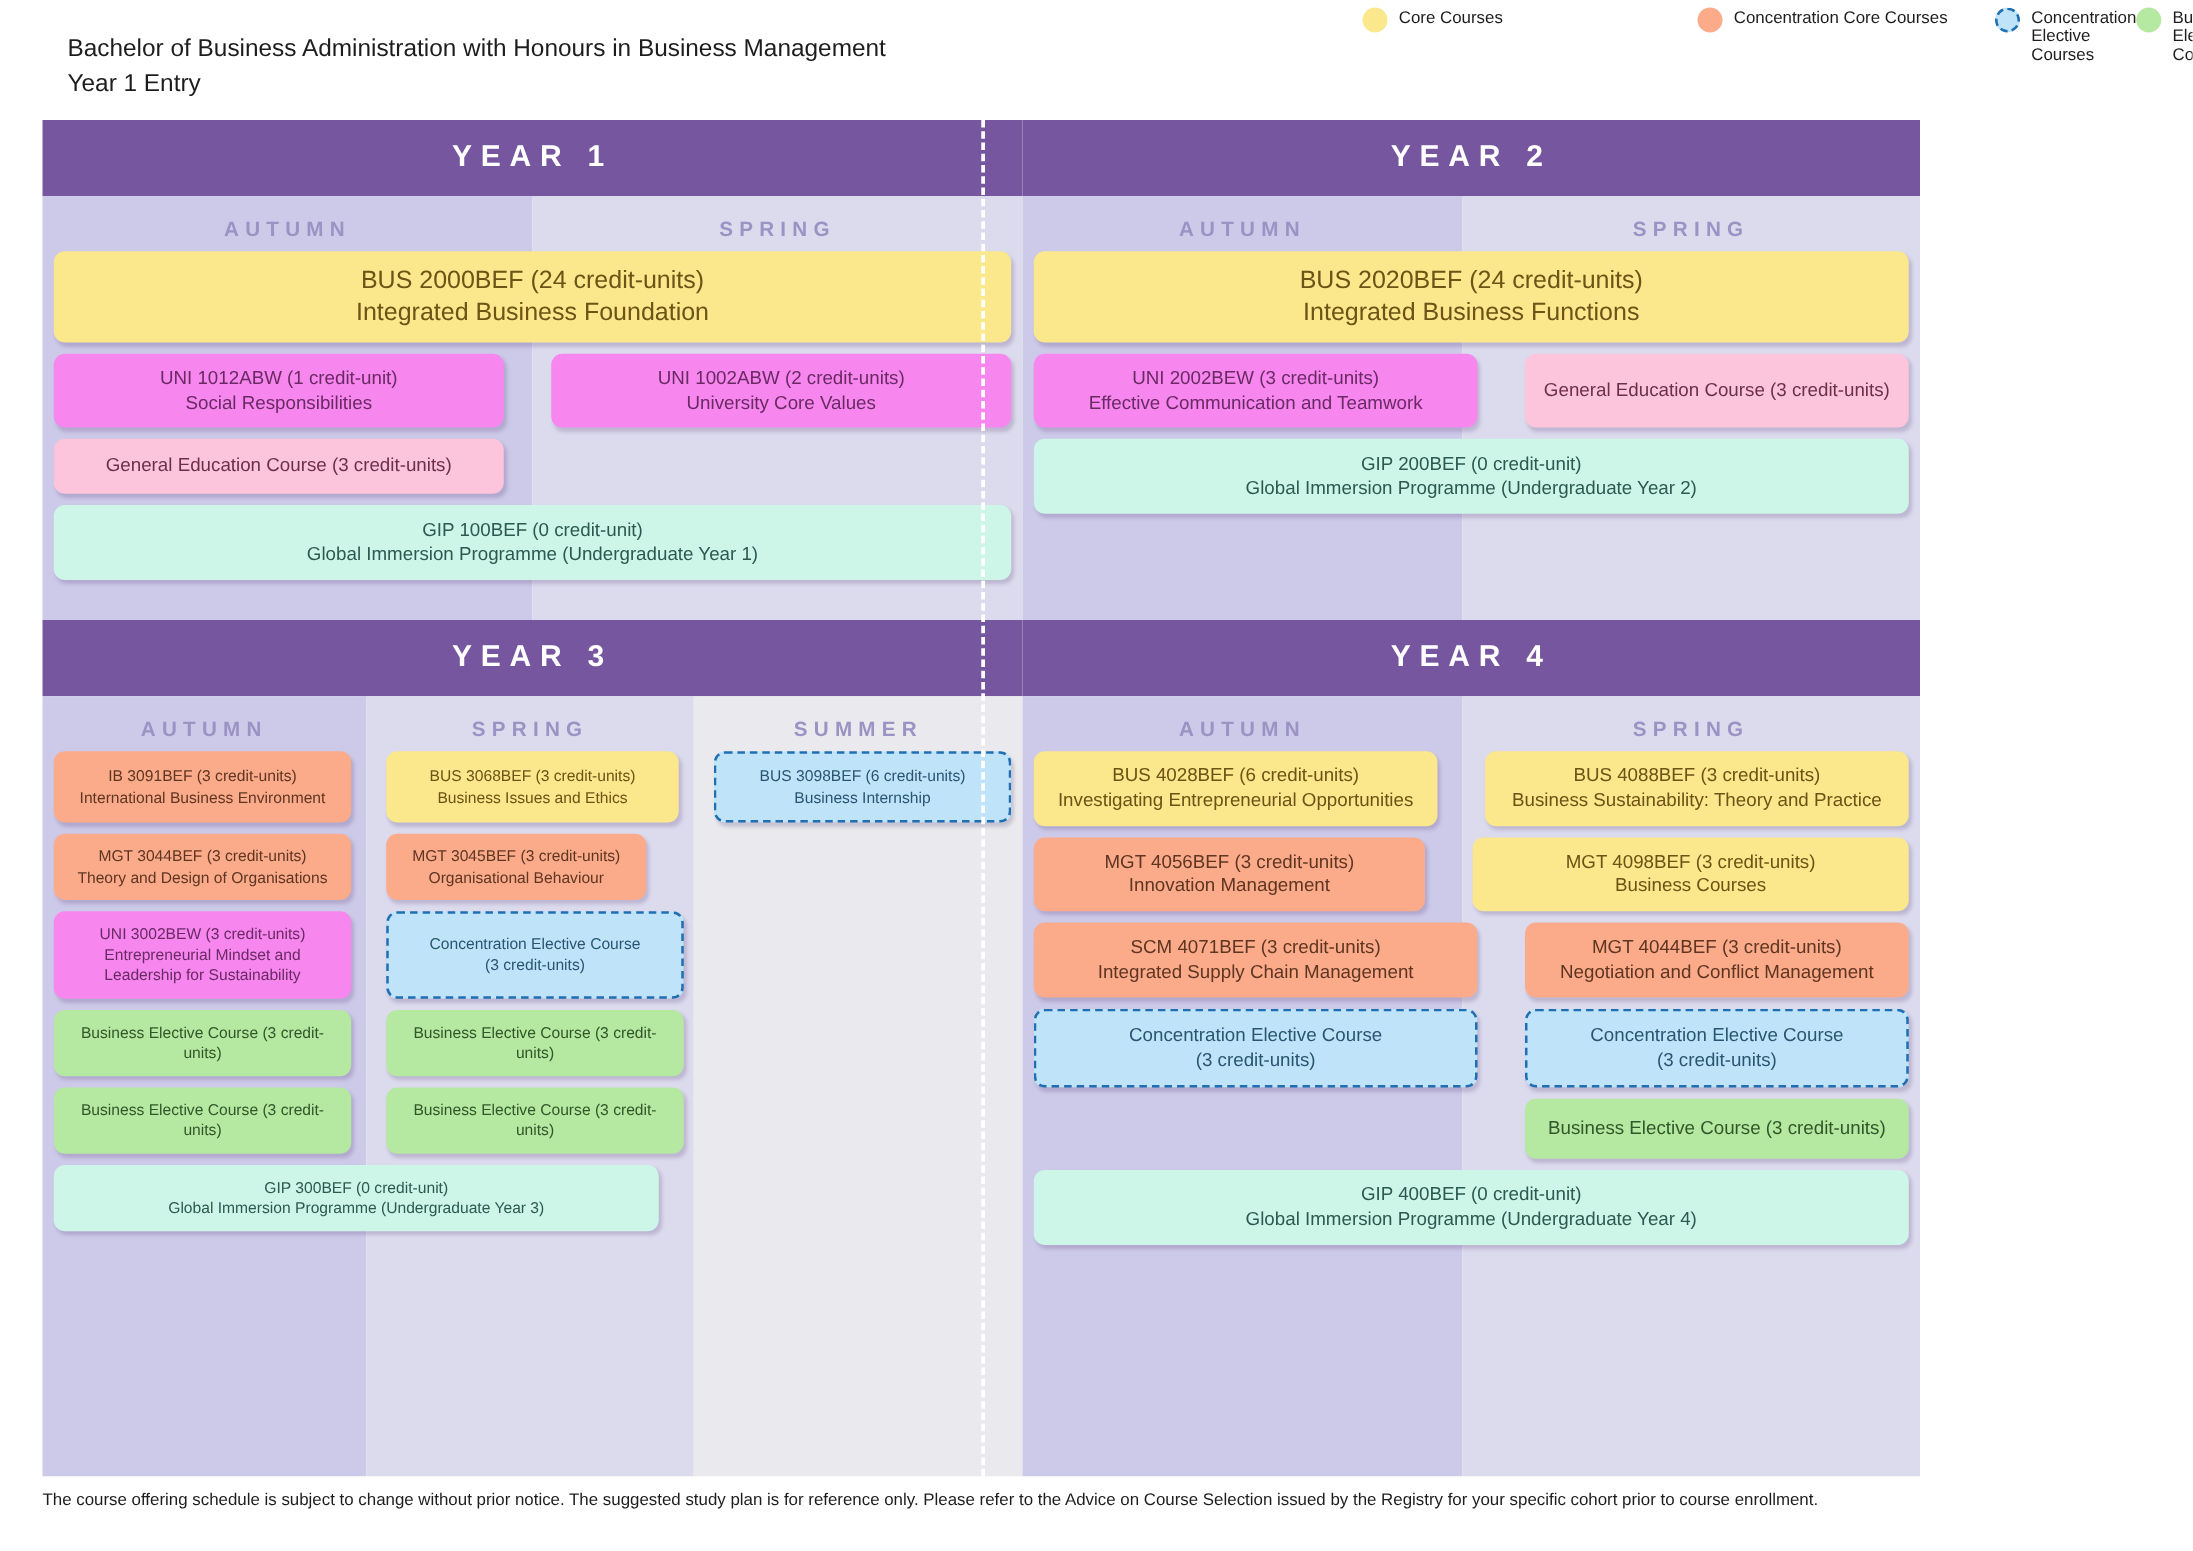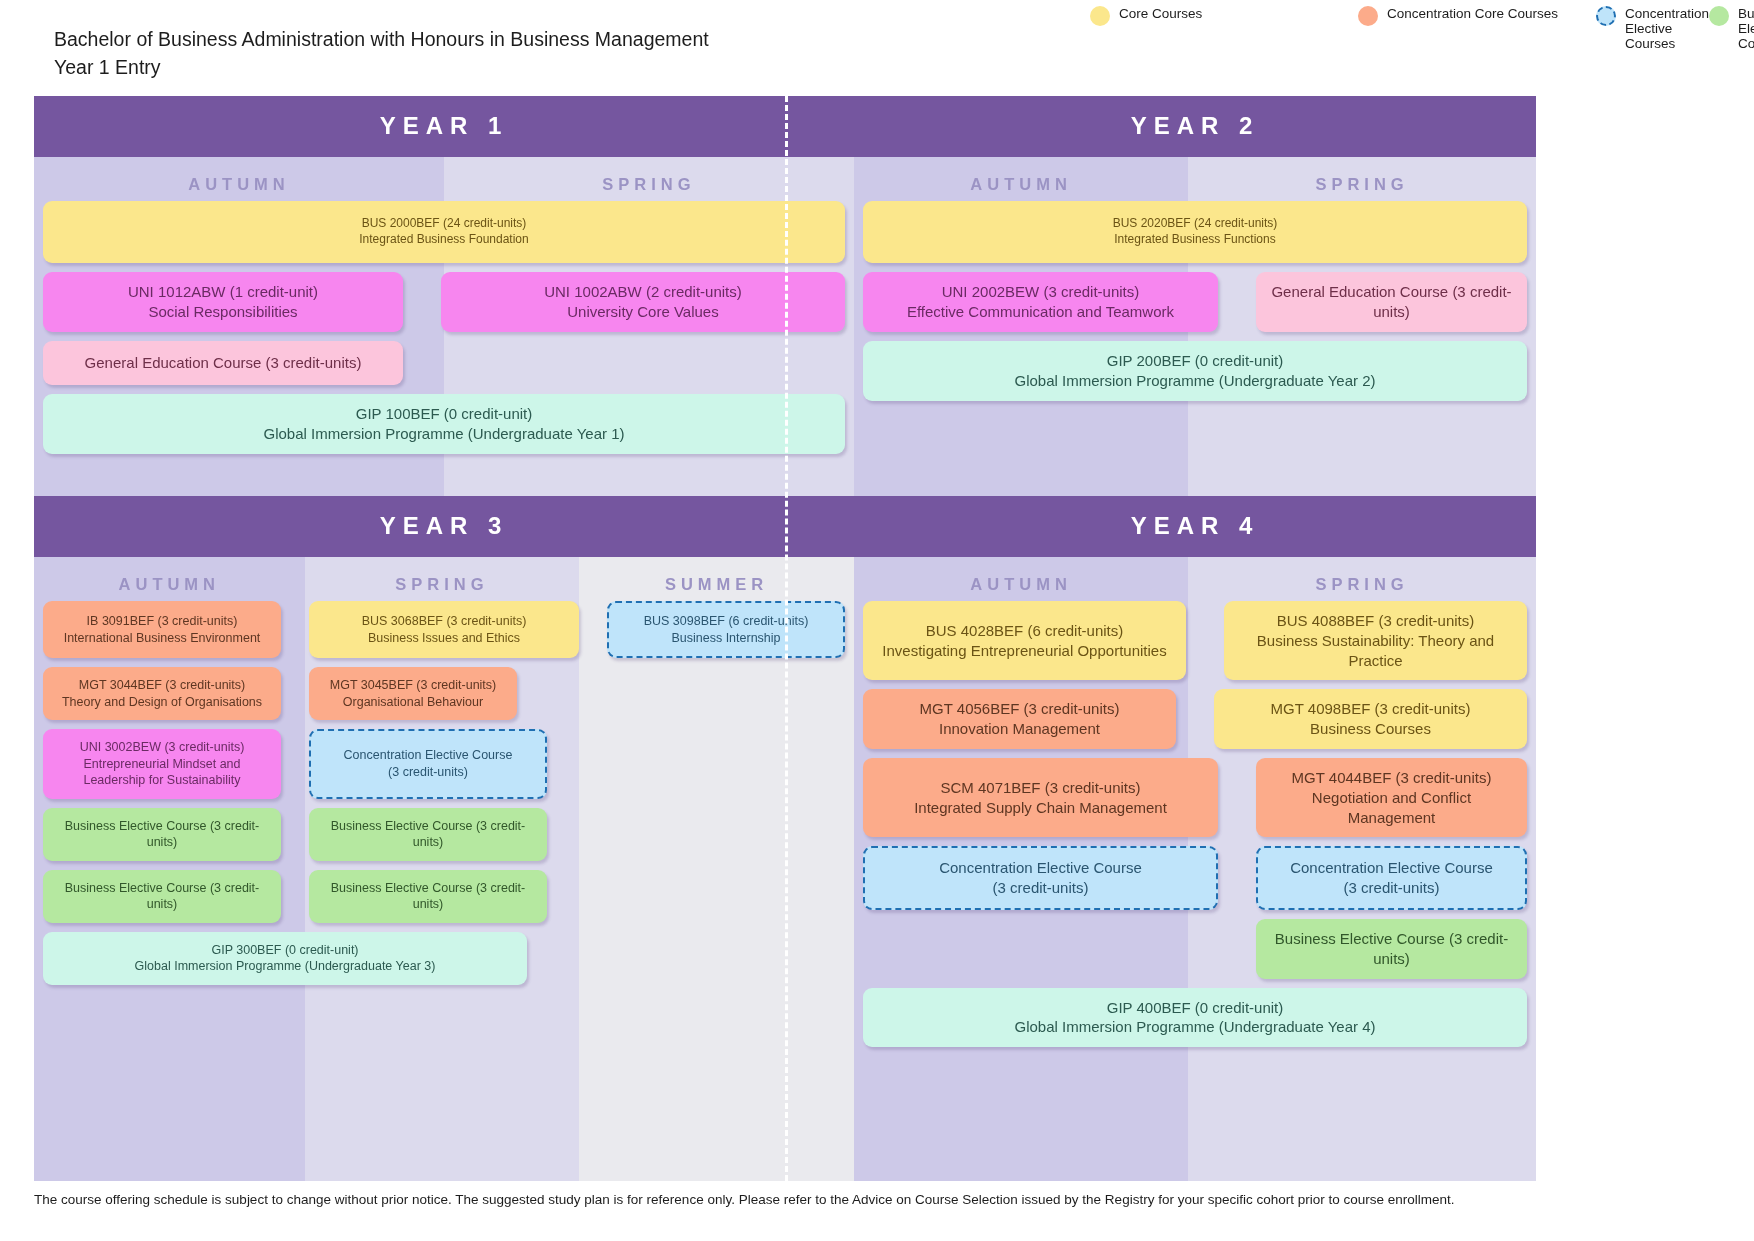--- a/index.html
+++ b/index.html
@@ -116,21 +116,21 @@
   }
   .box .l1, .box .l2, .box .l3 { display: block; }
   .c-core      { background: #fbe78c; color: #6b5415; }
   .c-conccore  { background: #fcab8a; color: #5e3622; }
   .c-concelec  { background: #bfe4fa; color: #2a5570; border: 2px dashed #1f6fb2; }
   .c-bizelec   { background: #b5e8a0; color: #31572a; }
   .c-unicore   { background: #f786ef; color: #6a2a63; }
   .c-gened     { background: #fcc5dc; color: #6e2f49; }
   .c-gip       { background: #cdf6e9; color: #2c5a50; }
 
-  .fs-lg { font-size: 12px; }
+  .fs-lg { font-size: 20px; }
   .fs-md { font-size: 15px; }
   .fs-sm { font-size: 12.5px; }
 
   .spacer { visibility: hidden; }
 
   
   .footer {
     position: absolute;
     left: 34px; top: 1192px;
     width: 1700px;
@@ -275,21 +275,21 @@
         <div class="season-label" style="width:33.5%">SUMMER</div>
       </div>
       <div class="rows">
 
         <div class="row">
           <div class="box c-conccore fs-sm" style="width:238px;min-height:52px">
             <span class="l1">IB 3091BEF (3 credit-units)</span>
             <span class="l2">International Business Environment</span>
           </div>
           <div style="width:8px" class="spacer"></div>
-          <div class="box c-core fs-sm" style="width:270px;min-height:52px">
+          <div class="box c-core fs-sm" style="width:234px;min-height:52px">
             <span class="l1">BUS 3068BEF (3 credit-units)</span>
             <span class="l2">Business Issues and Ethics</span>
           </div>
           <div style="width:8px" class="spacer"></div>
           <div class="box c-concelec fs-sm" style="width:238px;min-height:52px">
             <span class="l1">BUS 3098BEF (6 credit-units)</span>
             <span class="l2">Business Internship</span>
           </div>
         </div>
 

